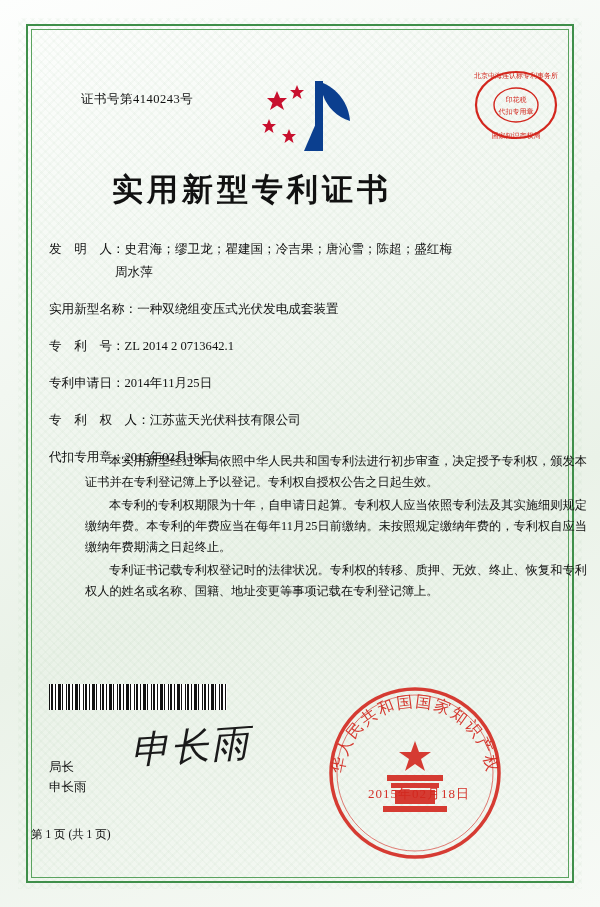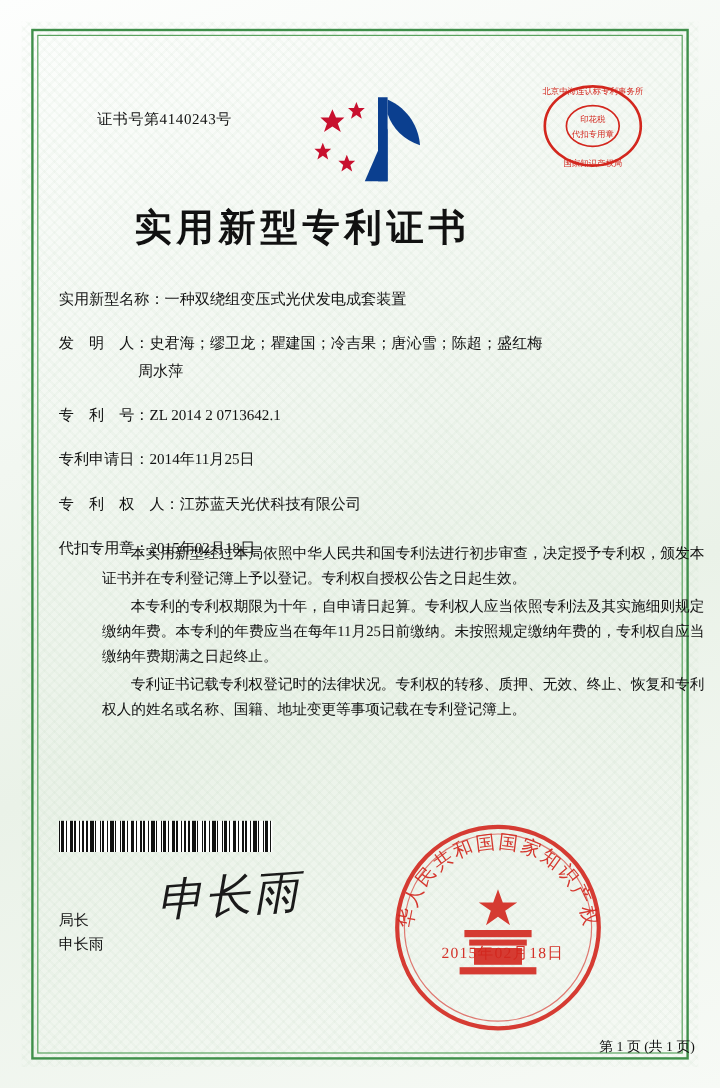--- a/index.html
+++ b/index.html
@@ -69,21 +69,21 @@
     left: 218px;
     top: 48px;
     width: 110px;
     height: 80px;
   }
   .logo svg { display:block; }
 
   
   .seal-top {
     position: absolute;
-    right: 32px;
+    right: 10px;
     top: 33px;
     width: 86px;
     height: 86px;
   }
 
   .title {
     position: absolute;
     left: 0;
     top: 140px;
     width: 442px;
@@ -192,26 +192,25 @@
     font-size: 13px;
     color: #d3271e;
     letter-spacing: 1px;
     white-space: nowrap;
     opacity: 0.95;
   }
 
   .footer {
     position: absolute;
     left: 0;
-    top: 836px;
+    top: 798px;
     width: 538px;
-    text-align: right;
+    text-align: left;
     font-size: 11.5px;
     color: #111;
-    padding-left: 10px;
   }
 </style>
 </head>
 <body>
 
 <div class="page">
   <div class="border-outer"></div>
   <div class="border-inner"></div>
 
   <div class="content">
@@ -245,26 +244,26 @@
           <text x="43" y="40" text-anchor="middle">印花税</text>
           <text x="43" y="52" text-anchor="middle">代扣专用章</text>
           <text x="43" y="76" text-anchor="middle">国家知识产权局</text>
         </g>
       </svg>
     </div>
 
     <div class="title">实用新型专利证书</div>
 
     <div class="fields">
-      <div class="field-row">
-        <span class="field-label">实用新型名称：</span><span class="field-value">一种双绕组变压式光伏发电成套装置</span>
-      </div>
       <div class="field-row inventors">
         <span class="field-label">发　明　人：</span><span class="field-value">史君海；缪卫龙；瞿建国；冷吉果；唐沁雪；陈超；盛红梅</span>
         <span class="second-line">周水萍</span>
+      </div>
+      <div class="field-row">
+        <span class="field-label">实用新型名称：</span><span class="field-value">一种双绕组变压式光伏发电成套装置</span>
       </div>
       <div class="field-row">
         <span class="field-label">专　利　号：</span><span class="field-value">ZL 2014 2 0713642.1</span>
       </div>
       <div class="field-row">
         <span class="field-label">专利申请日：</span><span class="field-value">2014年11月25日</span>
       </div>
       <div class="field-row">
         <span class="field-label">专　利　权　人：</span><span class="field-value">江苏蓝天光伏科技有限公司</span>
       </div>

